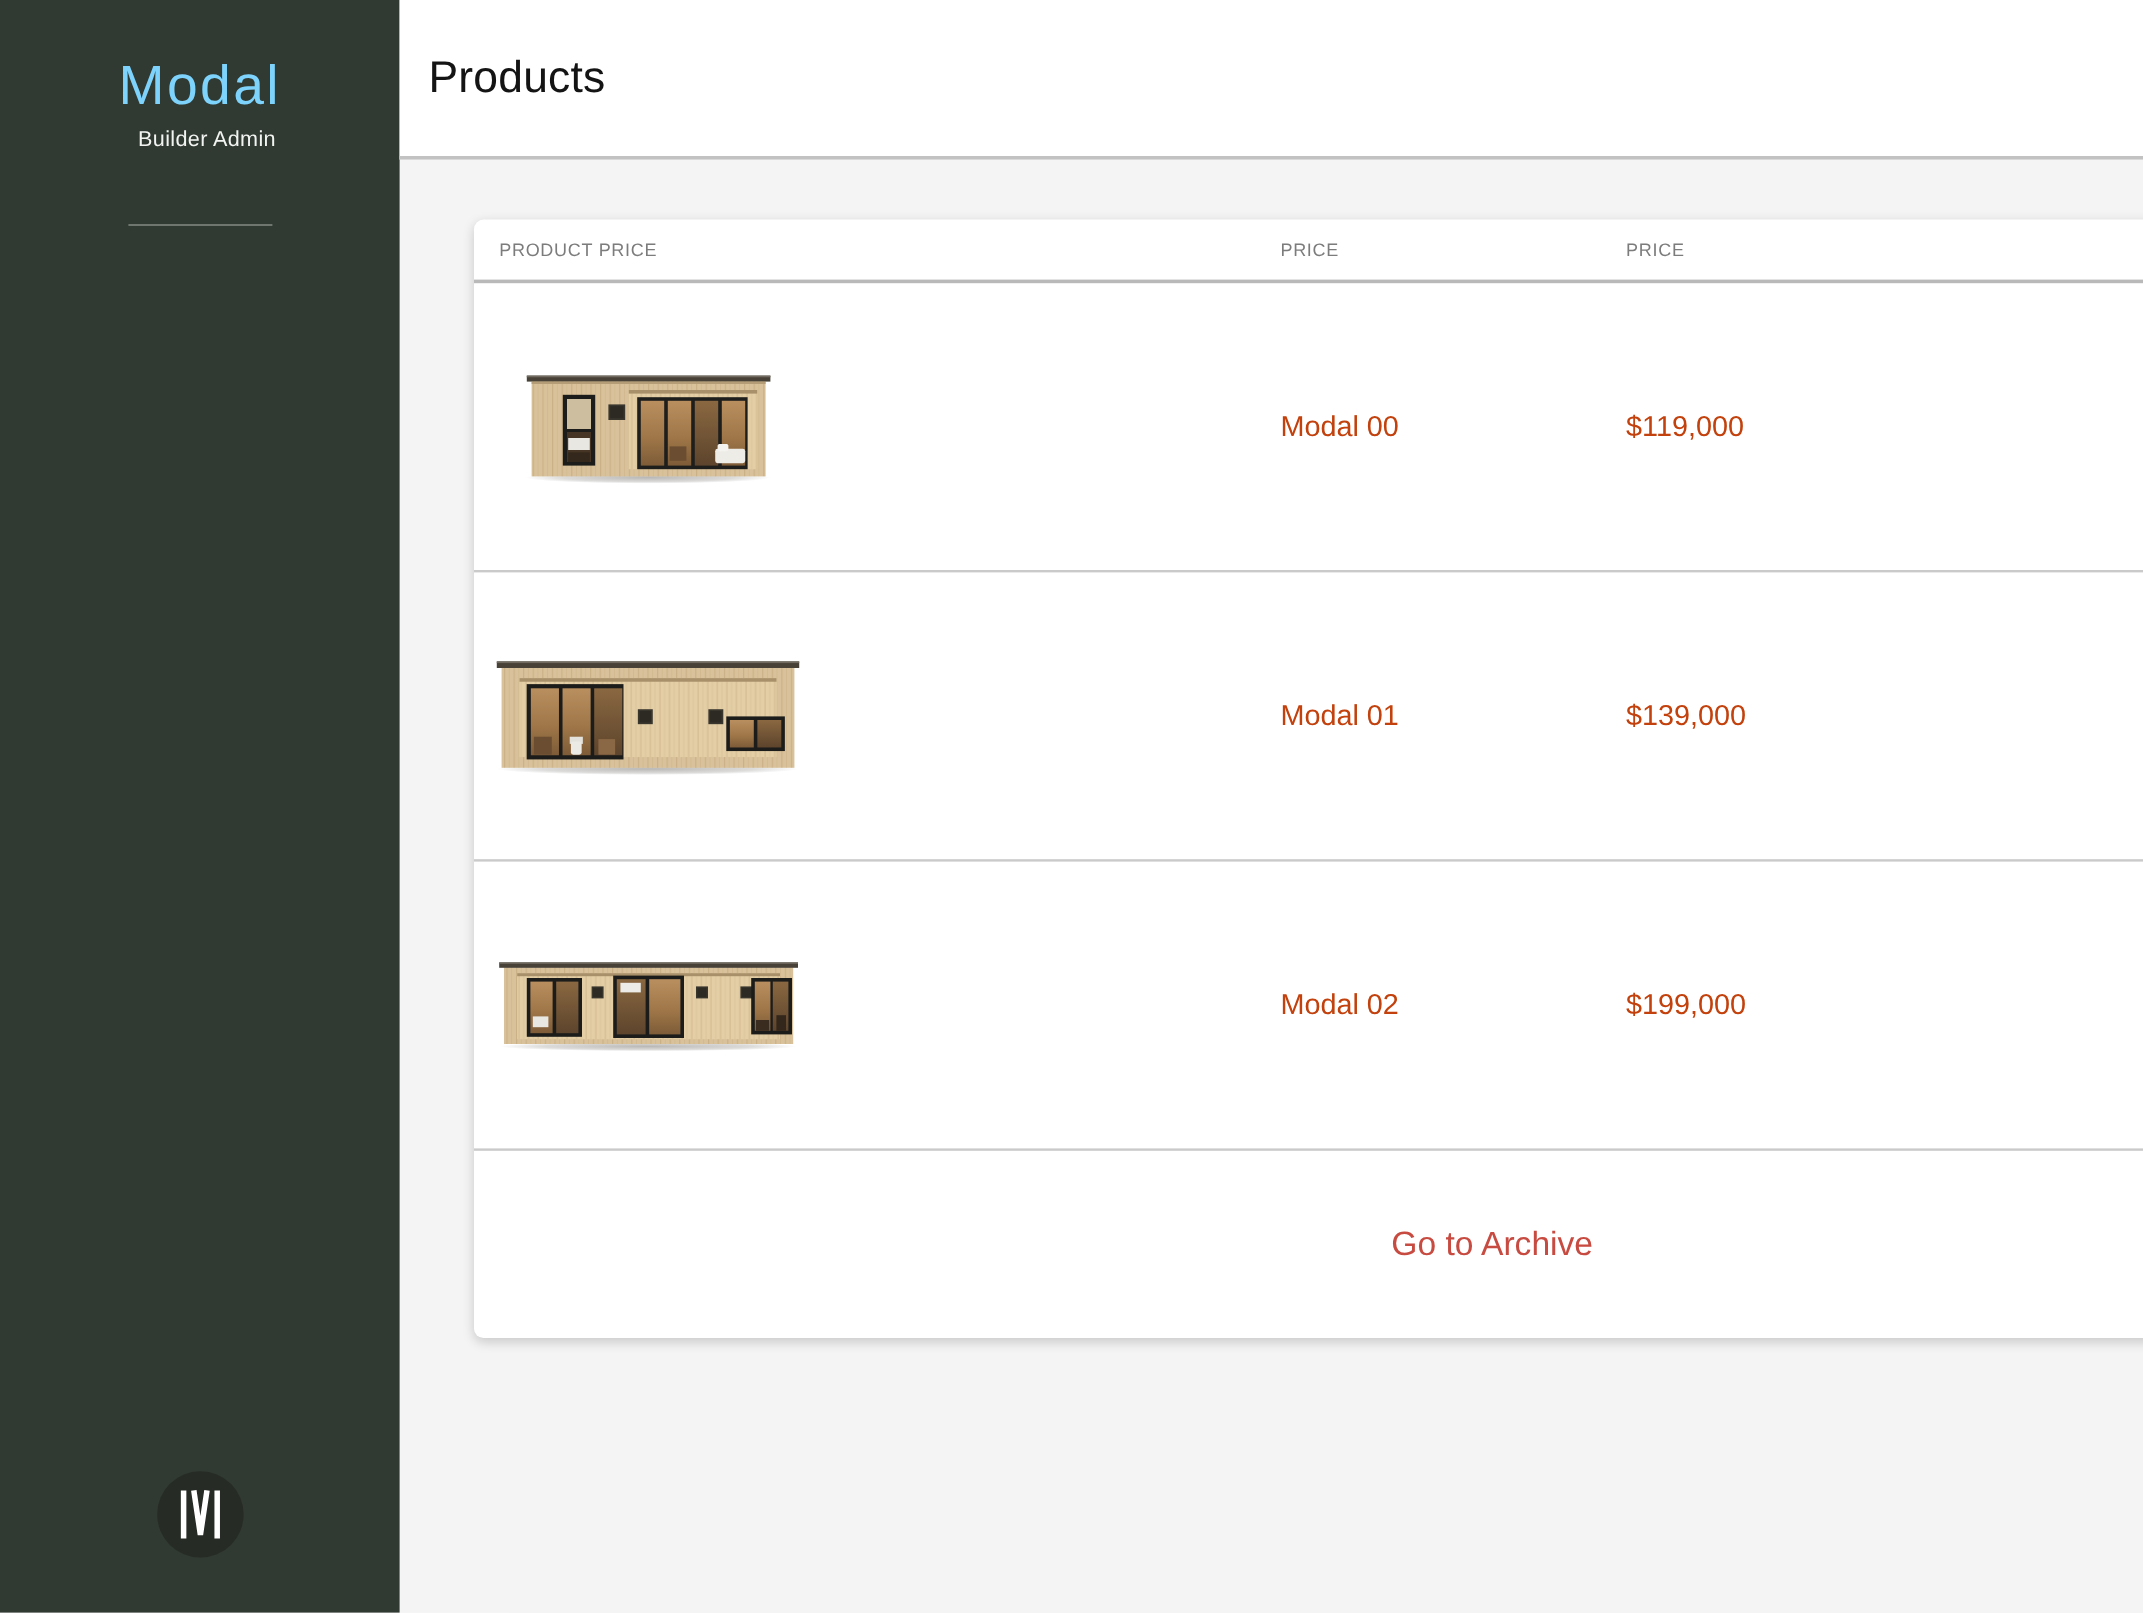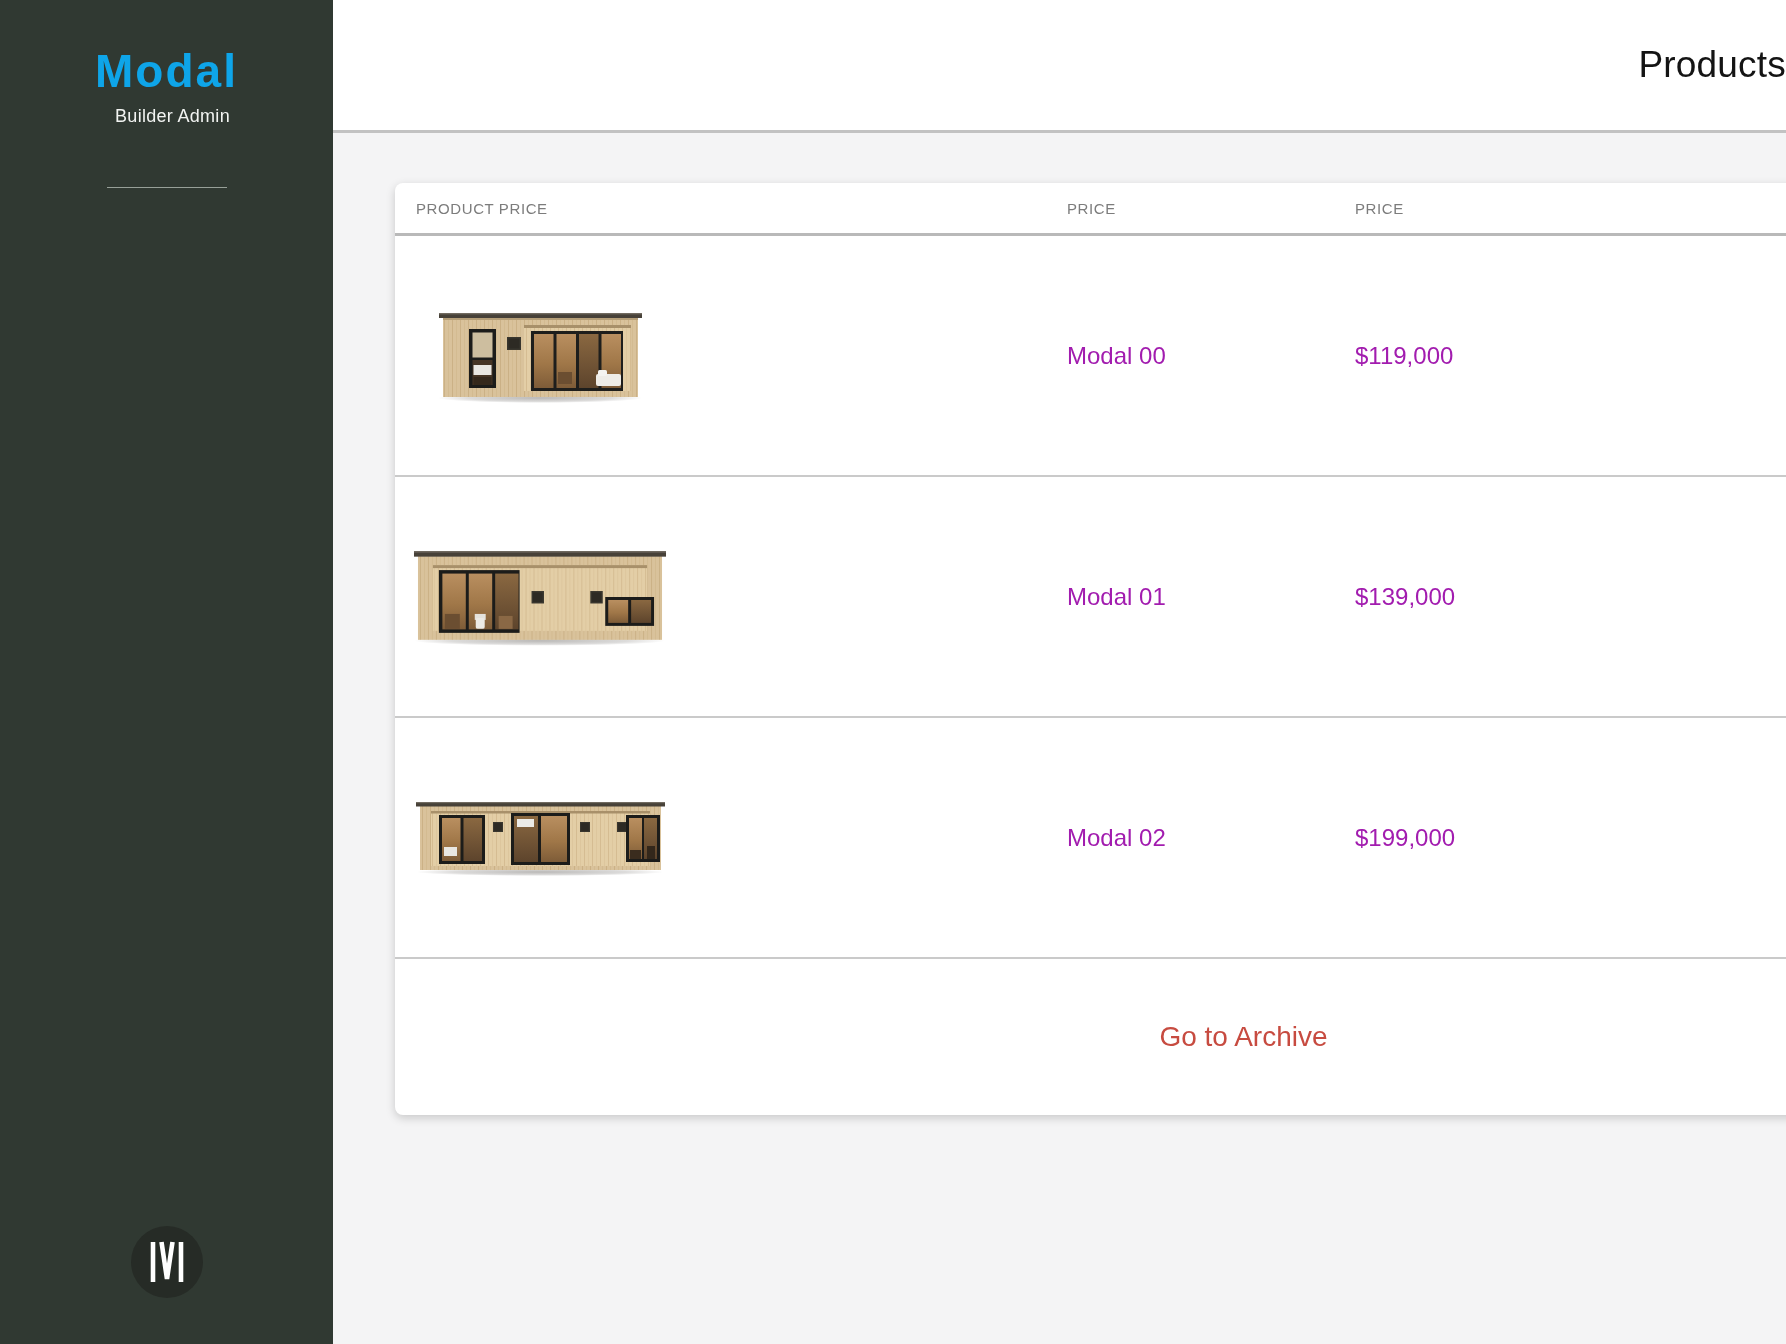--- a/index.html
+++ b/index.html
@@ -13,21 +13,21 @@
 
   
   .sidebar {
     position: relative;
     width: 333px; height: 1344px;
     background: #303932;
     flex: 0 0 333px;
   }
   .logo-block { padding-top: 44px; text-align: center; }
   .logo-text {
-    color: #0ea5e9; font-size: 46px; font-weight: 700;
+    color: #7dd3fc; font-size: 46px; font-weight: 400;
     letter-spacing: 2px;
   }
   .logo-sub {
     margin-top: 8px; color: #f2f4f2; font-size: 18px; letter-spacing: 0.3px; padding-left: 12px;
   }
   .logo-divider {
     width: 120px; height: 1px; background: #97a098;
     margin: 60px auto 0 auto;
   }
   .nav { margin-top: 63px; }
@@ -47,21 +47,20 @@
     cursor: pointer;
   }
 
   
   .main { position: relative; flex: 1 1 auto; height: 1344px; }
   .topbar {
     height: 133px; background: #ffffff;
     border-bottom: 3px solid #c2c2c2;
     display: flex; align-items: center;
     padding-left: 24px;
-    justify-content: flex-end;
   }
   .page-title {
     font-size: 37px; font-weight: 500; color: #141414; letter-spacing: 0.2px;
   }
   .content { position: relative; height: 1208px; }
 
   .card {
     position: absolute; left: 62px; top: 50px;
     width: 1697px;
     background: #ffffff;
@@ -73,21 +72,21 @@
     grid-template-columns: 651px 288px 1fr;
     align-items: center;
   }
   .t-head { height: 53px; border-bottom: 3px solid #b9b9b9; }
   .t-head .cell {
     color: #7c7c7c; font-size: 15px; letter-spacing: 0.6px;
   }
   .cell { padding-left: 21px; }
   .p-row { height: 241px; border-bottom: 2px solid #cacaca; cursor: pointer; }
   .p-row:first-of-type { height: 243px; }
-  .p-title, .p-price { font-size: 24px; color: #a21caf; }
+  .p-title, .p-price { font-size: 24px; color: #c2410c; }
   .img-box {
     margin-left: 17px; width: 256px; height: 100%;
     display: flex; align-items: center; justify-content: center;
   }
   .t-footer {
     height: 156px;
     display: flex; align-items: center; justify-content: center;
   }
   .archive-link {
     color: #c74b40; font-size: 28px; cursor: pointer; text-decoration: none;

